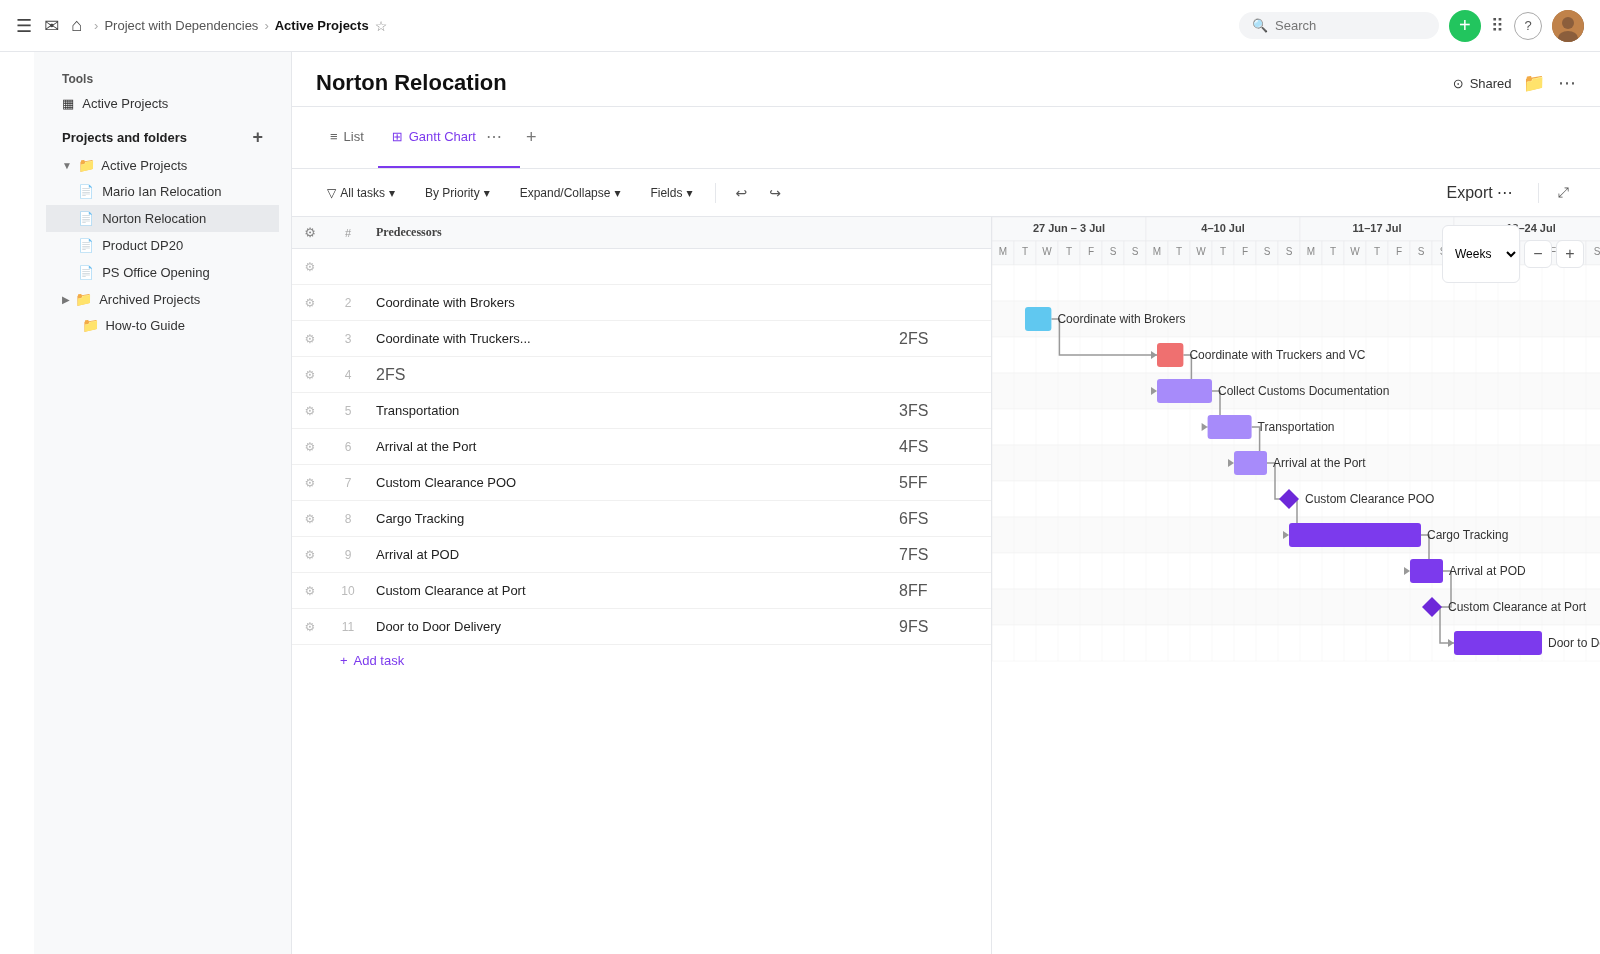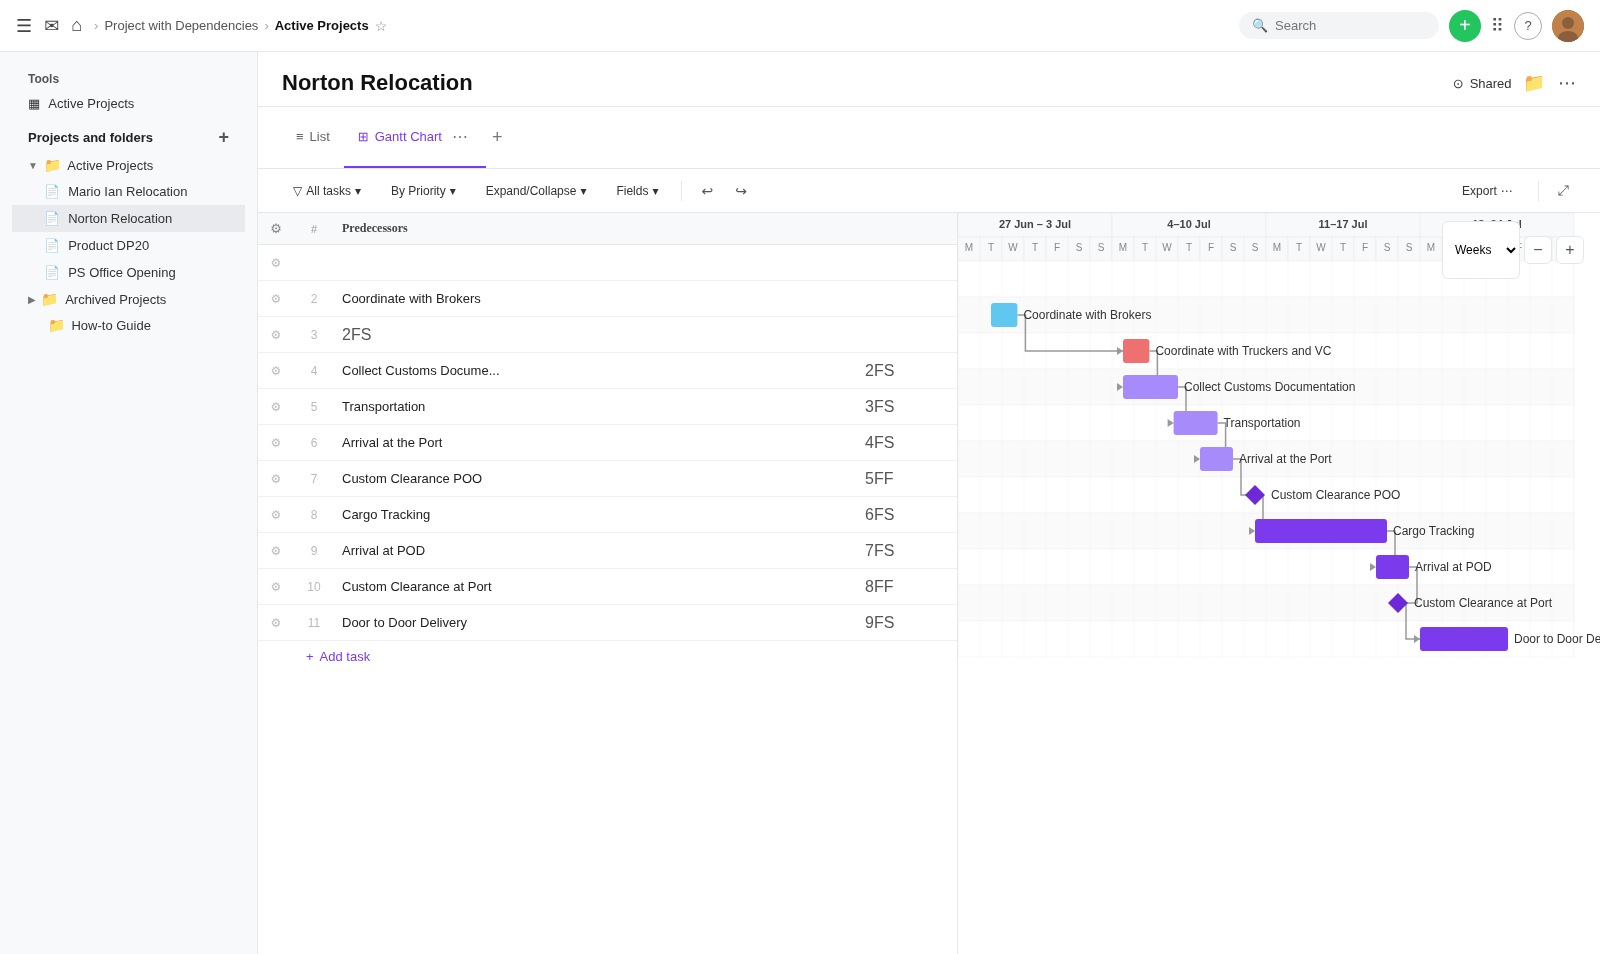--- a/index.html
+++ b/index.html
@@ -40,21 +40,21 @@
     }
     .avatar svg { width: 32px; height: 32px; }
 
     
     .main-layout { display: flex; height: calc(100vh - 52px); overflow: hidden; }
 
     
     .sidebar {
       width: 258px; min-width: 258px; background: #f8f9fa;
       border-right: 1px solid #e5e7eb; padding: 12px 12px;
-      overflow-y: auto; display: flex; flex-direction: column;
+      overflow-y: auto; display: flex; flex-direction: column; margin-left: 34px;
     }
     .sidebar-section-title {
       font-size: 12px; font-weight: 700; color: #555;
       padding: 8px 16px 4px; text-transform: none; letter-spacing: 0;
     }
     .sidebar-item {
       display: flex; align-items: center; gap: 8px;
       padding: 6px 16px; cursor: pointer; color: #333; font-size: 13px;
       border-radius: 0;
     }
@@ -174,21 +174,21 @@
       width: 28px; height: 28px; border: 1px solid #e5e7eb;
       border-radius: 6px; background: #fff; cursor: pointer;
       display: flex; align-items: center; justify-content: center;
       font-size: 16px; color: #555;
     }
 
     
     .export-btn {
       display: flex; align-items: center; gap: 4px;
       padding: 5px 12px; border-radius: 6px; cursor: pointer;
-      font-size: 12px; color: #333; background: transparent;
+      font-size: 16px; color: #333; background: transparent;
       border: 1px solid transparent;
     }
 
     
     .tool-item {
       display: flex; align-items: center; gap: 8px;
       padding: 6px 16px; cursor: pointer; color: #333; font-size: 13px;
     }
   </style>
 </head>
@@ -354,28 +354,28 @@
               </div>
     <div class="task-num">2</div>
     <div class="task-title-cell">Coordinate with Brokers</div>
     <div class="task-pred-cell"></div>
   </div>
             <div class="task-row">
     <div class="task-indent">
                 <span style="color:#bbb;font-size:12px;">⚙</span>
               </div>
     <div class="task-num">3</div>
+    <div class="task-title-cell">Coordinate with Truckers...</div>
     <div class="task-pred-cell">2FS</div>
   </div>
             <div class="task-row">
     <div class="task-indent">
                 <span style="color:#bbb;font-size:12px;">⚙</span>
               </div>
     <div class="task-num">4</div>
-    <div class="task-title-cell">Collect Customs Docume...</div>
     <div class="task-pred-cell">2FS</div>
   </div>
             <div class="task-row">
     <div class="task-indent">
                 <span style="color:#bbb;font-size:12px;">⚙</span>
               </div>
     <div class="task-num">5</div>
     <div class="task-title-cell">Transportation</div>
     <div class="task-pred-cell">3FS</div>
   </div>

